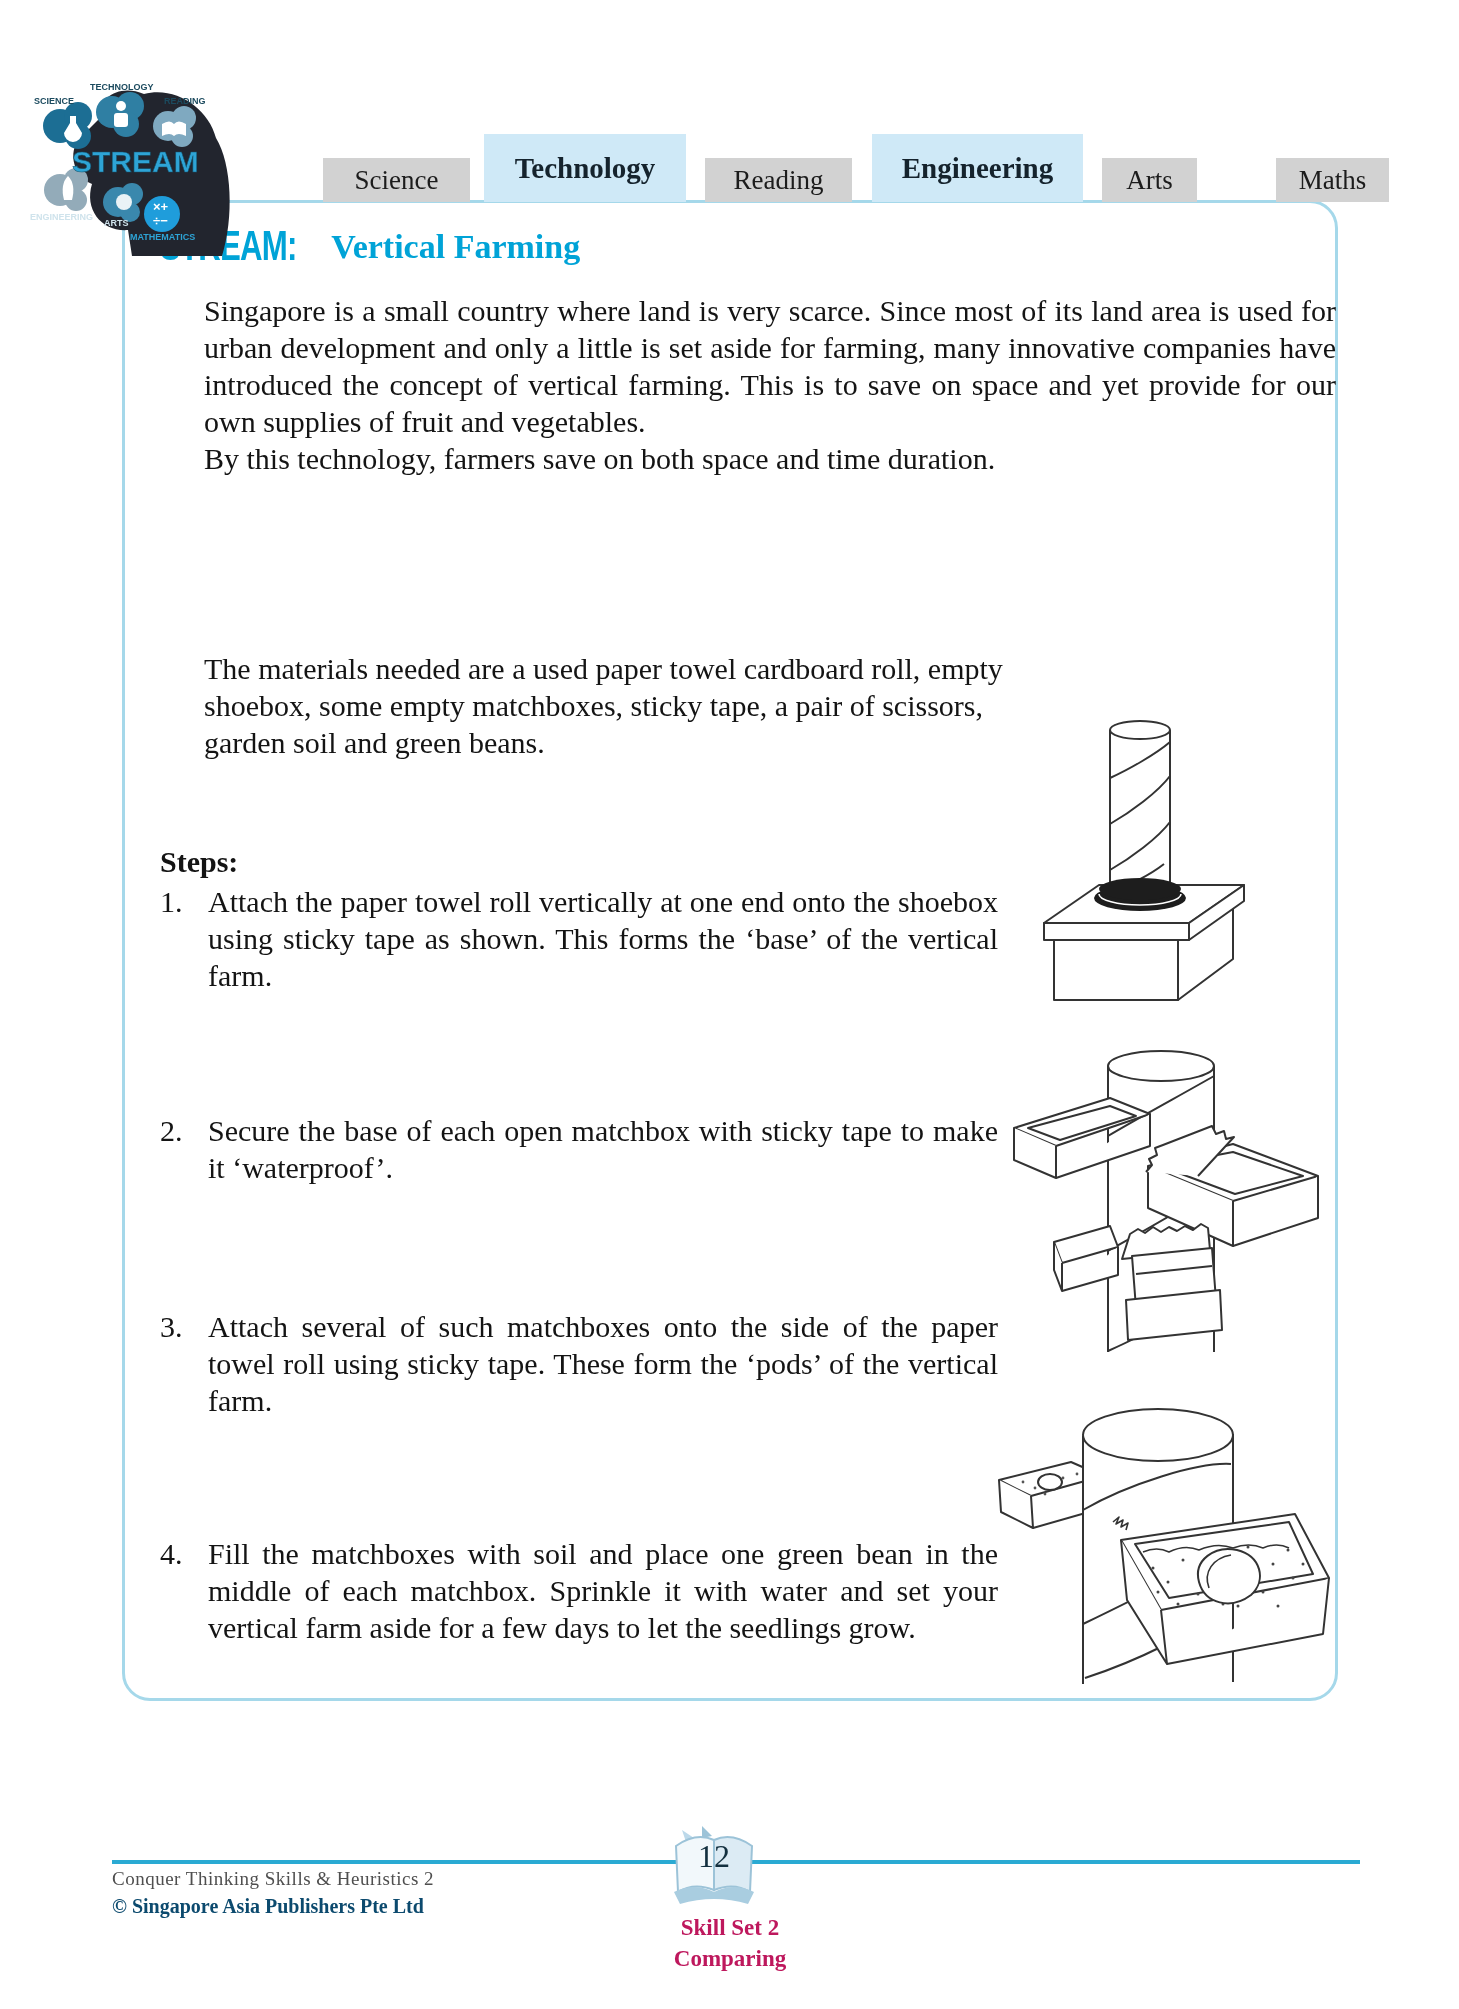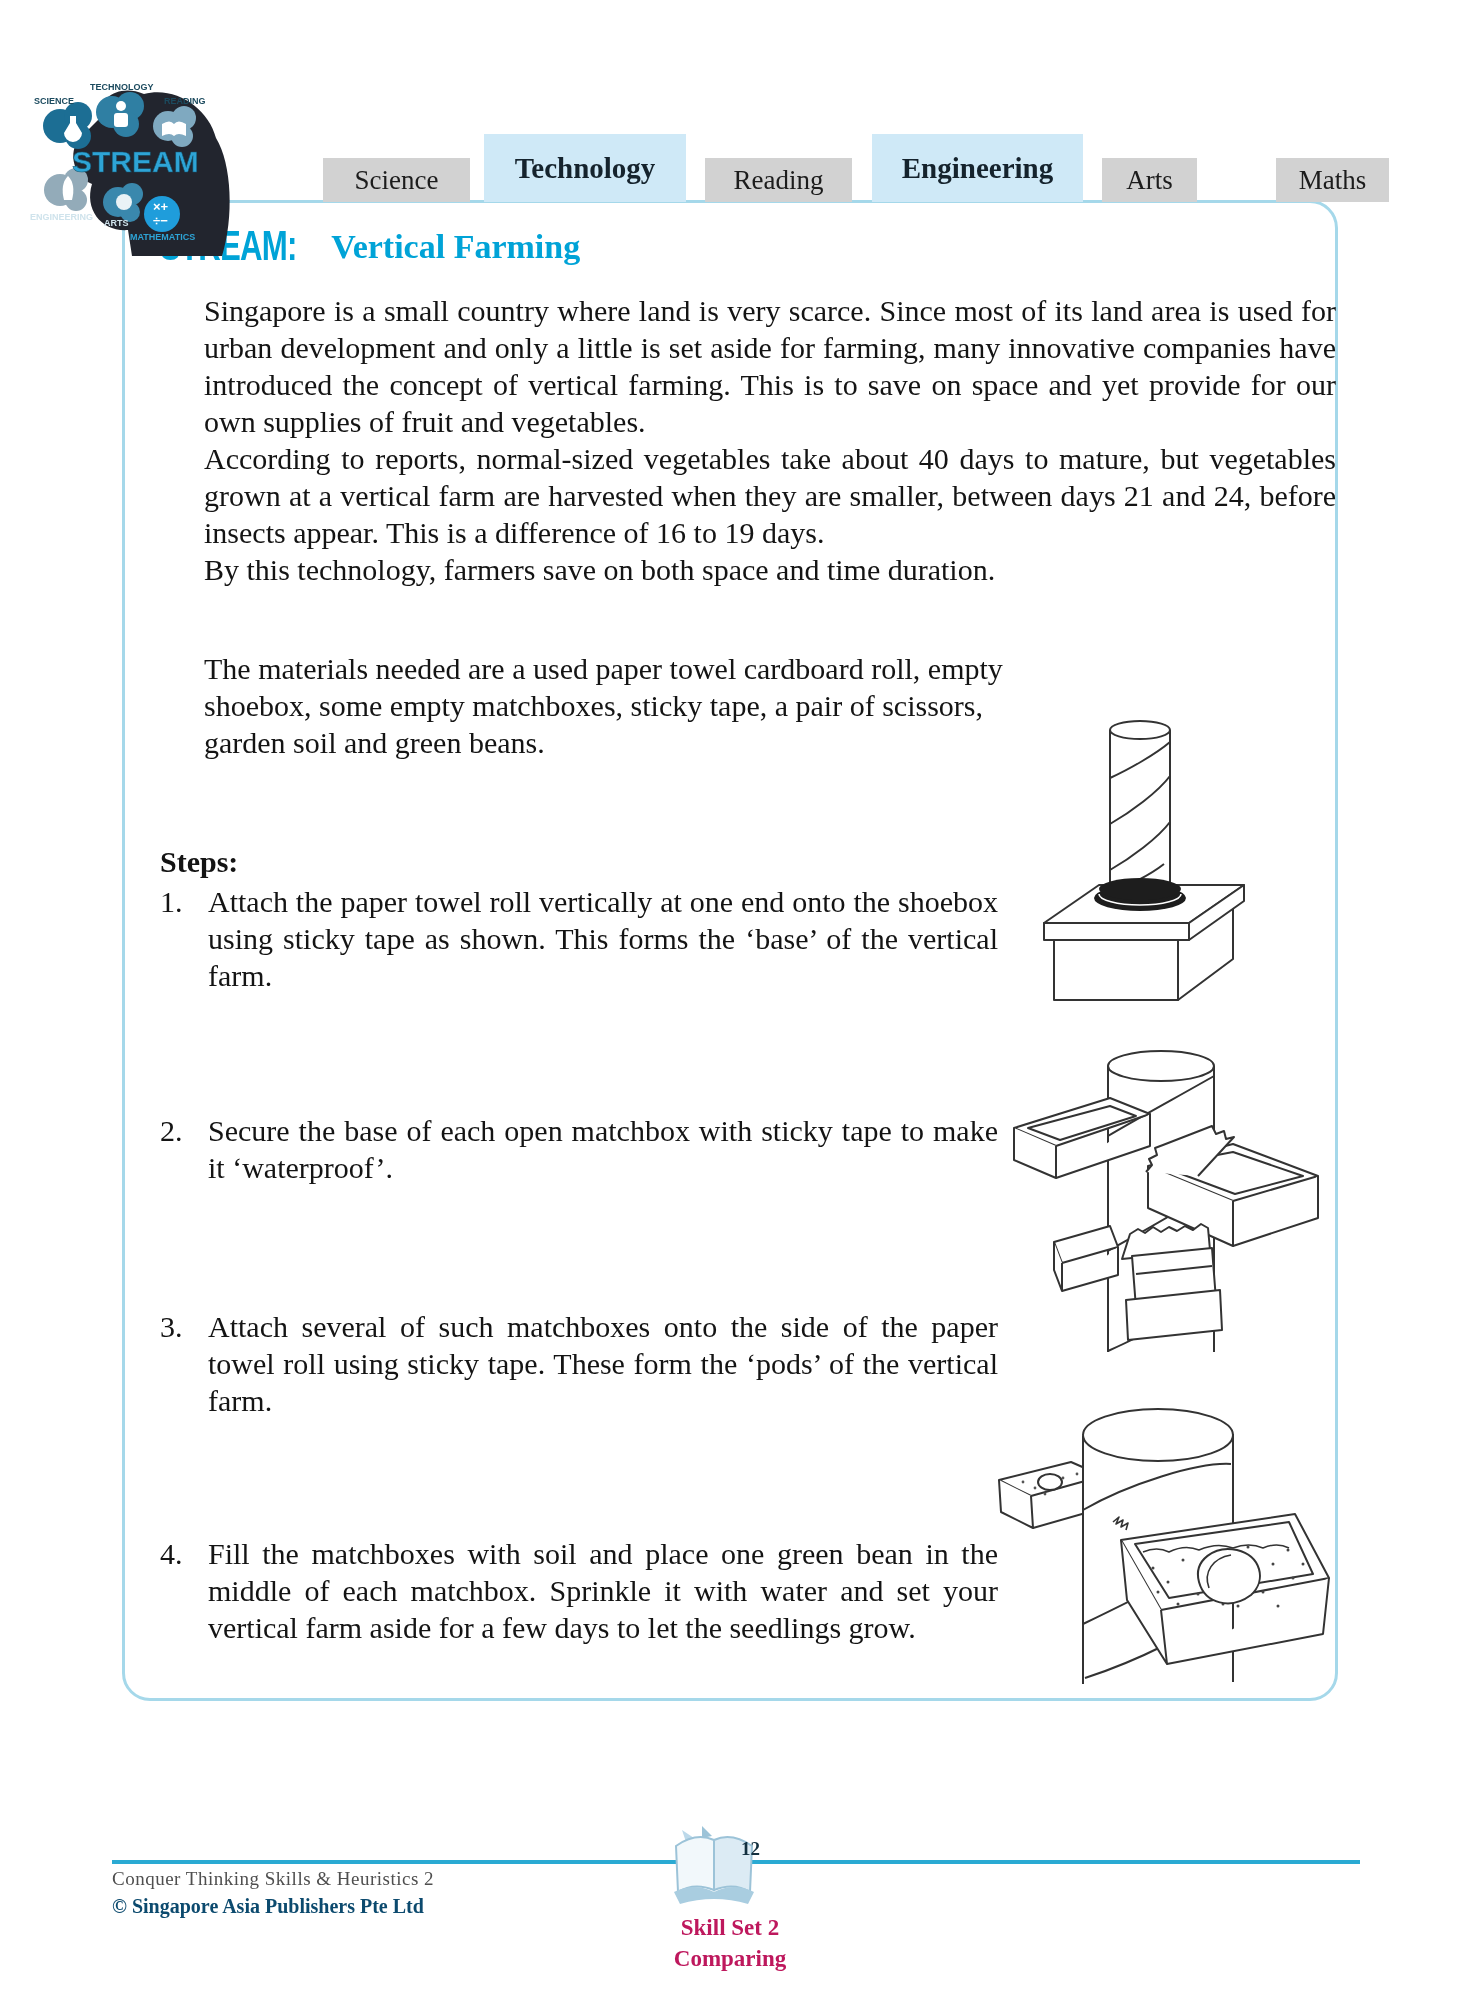--- a/index.html
+++ b/index.html
@@ -48,22 +48,22 @@
   .fig1{left:1036px;top:712px;width:215px;height:292px;}
   .fig2{left:998px;top:1036px;width:322px;height:322px;}
   .fig3{left:993px;top:1382px;width:338px;height:308px;}
   
   .footer-rule{position:absolute;left:112px;top:1860px;width:1248px;height:4px;background:#2aaad3;z-index:1;}
   .footer-left{position:absolute;left:112px;top:1868px;z-index:2;}
   .footer-series{font-size:19px;color:#4f4f4f;letter-spacing:.5px;}
   .footer-copy{font-size:20px;font-weight:bold;color:#0c4a6e;margin-top:5px;}
   .page-book{position:absolute;left:668px;top:1826px;width:92px;height:86px;z-index:3;}
   .page-num{
-    position:absolute;left:668px;top:1838px;width:92px;text-align:right;z-index:4;
-    font-size:19px;font-weight:bold;color:#13303f;
+    position:absolute;left:668px;top:1838px;width:92px;text-align:center;z-index:4;
+    font-size:32px;font-weight:normal;color:#13303f;
   }
   .skill-block{position:absolute;left:614px;top:1912px;width:232px;text-align:center;z-index:2;
     font-size:23px;font-weight:bold;color:#be185d;line-height:31px;}
   svg text{font-family:"Liberation Sans", sans-serif;}
 </style>
 </head>
 <body>
 
 <div class="page">
 
@@ -134,21 +134,20 @@
 
   <div class="content-box"></div>
 
   <div class="title-row">
     <span class="title-brand">STREAM:</span>
     <span class="title-main">Vertical Farming</span>
   </div>
 
   <div class="body-text intro">
     <p class="just" style="margin:0">Singapore is a small country where land is very scarce. Since most of its land area is used for urban development and only a little is set aside for farming, many innovative companies have introduced the concept of vertical farming. This is to save on space and yet provide for our own supplies of fruit and vegetables.</p>
-    <p class="just" style="margin:0">According to reports, normal-sized vegetables take about 40 days to mature, but vegetables grown at a vertical farm are harvested when they are smaller, between days 21 and 24, before insects appear. This is a difference of 16 to 19 days.</p>
     <p style="margin:0">By this technology, farmers save on both space and time duration.</p>
   </div>
 
   <div class="body-text diy">
     <p style="margin:0"><span class="fig-spacer"></span><span>The materials needed are a used paper towel cardboard roll, empty shoebox, some empty matchboxes, sticky tape, a pair of scissors, garden soil and green beans.</span></p>
   </div>
 
   <div class="steps-heading">Steps:</div>
 
   <div class="step step1">

